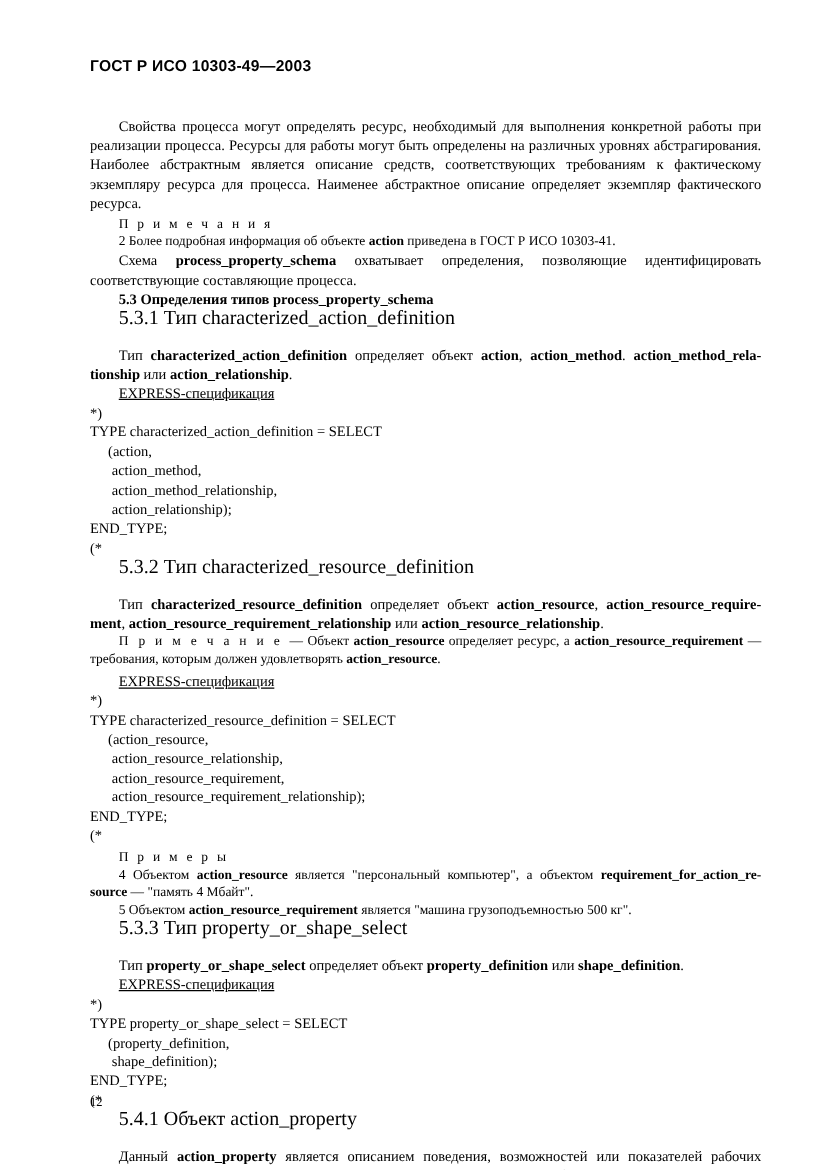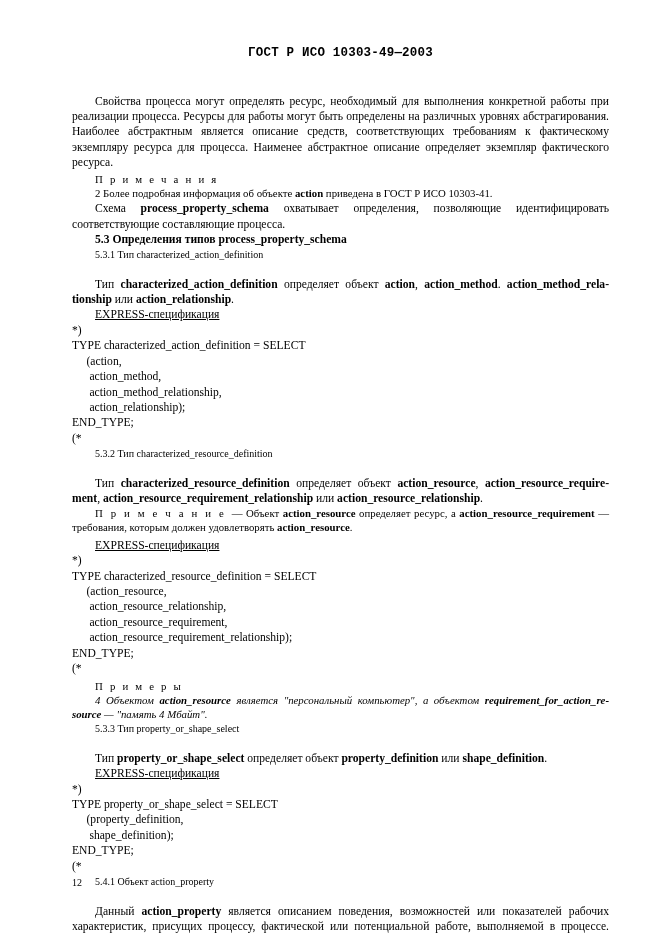--- a/index.html
+++ b/index.html
@@ -16,27 +16,26 @@
     overflow: hidden;
   }
   .page {
     position: relative;
     width: 661px;
     height: 936px;
     box-sizing: border-box;
     padding: 46px 52px 0 72px;
   }
   .doc-header {
-    font-family: Liberation Mono, monospace;
+    font-family: Liberation Sans, sans-serif;
     font-size: 12.5px;
     font-weight: bold;
     letter-spacing: 0.2px;
     margin: 0 0 34px 0;
     white-space: nowrap;
-    text-align: center;
   }
   p {
     margin: 0;
     font-size: 11.6px;
     line-height: 15.2px;
     text-align: justify;
   }
   .ind {
     text-indent: 23px;
     margin-top: 14px;
@@ -48,21 +47,21 @@
   .spaced {
     letter-spacing: 2.2px;
   }
   .head-bold {
     font-weight: bold;
     font-size: 11.6px;
     line-height: 15.6px;
     text-indent: 23px;
   }
   .sub-head {
-    font-size: 10px;
+    font-size: 16px;
     line-height: 15.6px;
     text-indent: 23px;
   }
   b { font-weight: bold; }
   .u { text-decoration: underline; }
   .mono-block {
     font-size: 11.6px;
     line-height: 15.4px;
     white-space: pre;
     text-indent: 0;
@@ -125,22 +124,23 @@
 TYPE characterized_resource_definition = SELECT
      (action_resource,
       action_resource_relationship,
       action_resource_requirement,
       action_resource_requirement_relationship);
 END_TYPE;
 (*</div>
 
   <p class="small spaced" style="text-indent:23px; margin-top:2px;">П р и м е р ы</p>
 
-  <p class="small" style="text-indent:23px;font-style:italic;"><span>4 Объектом </span><b>action_resource</b><span> является "персональный компьютер", а объектом </span><b>requirement_for_action_re-source</b><span> — "память 4 Мбайт".</span></p>
+  <p class="small" style="text-indent:23px;"><span>4 Объектом </span><b>action_resource</b><span> является "персональный компьютер", а объектом </span><b>requirement_for_action_re-source</b><span> — "память 4 Мбайт".</span></p>
 
+  <p class="small" style="text-indent:23px;"><span>5 Объектом </span><b>action_resource_requirement</b><span> является "машина грузоподъемностью 500 кг".</span></p>
 
   <p class="sub-head">5.3.3 Тип property_or_shape_select</p>
 
   <p class="ind"><span>Тип </span><b>property_or_shape_select</b><span> определяет объект </span><b>property_definition</b><span> или </span><b>shape_definition</b><span>.</span></p>
 
   <p class="express"><span class="u">EXPRESS-спецификация</span></p>
 
   <div class="mono-block">*)
 TYPE property_or_shape_select = SELECT
      (property_definition,

